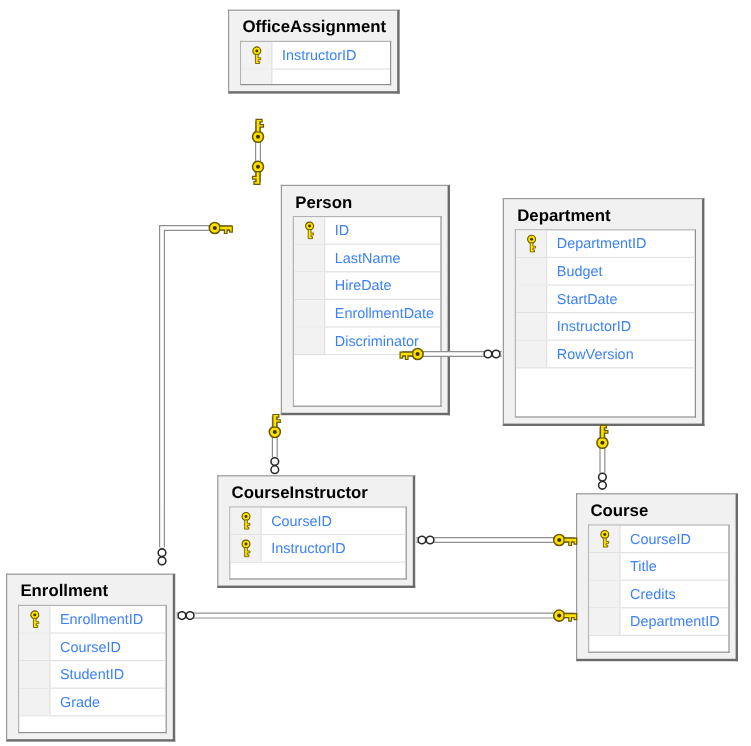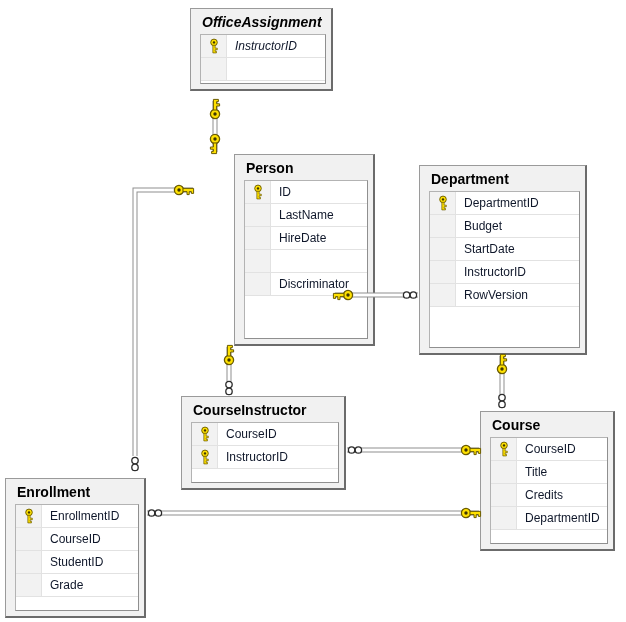--- a/index.html
+++ b/index.html
@@ -40,32 +40,32 @@
   }
   .icon-cell{
     flex:0 0 25px;
     background:#f2f2f2;
     border-right:1px solid #e2e2e2;
     display:flex;align-items:center;justify-content:center;
   }
   .name-cell{
     flex:1;
     font-size:12px;
-    color:#0f172a;
+    color:#3b82f6;
     display:flex;align-items:center;
     padding-left:8px;
     white-space:nowrap;overflow:hidden;
   }
   svg.overlay{position:absolute;left:0;top:0;pointer-events:none;}
 </style>
 </head>
 <body>
 
 <div id="canvas">
-    <div class="tbl" style="left: 190px; top: 8px; width: 143px; height: 83px; font-style: italic;">
+    <div class="tbl" style="left: 190px; top: 8px; width: 143px; height: 70px;">
       <div class="tbl-title">OfficeAssignment</div>
       <div class="tbl-grid">
         <div class="col-row">
           <div class="icon-cell">
             <svg width="16" height="16" viewBox="-8 -8 16 16">
               <g transform="scale(-1 1) rotate(90) scale(0.72)">
                 <circle cx="-5" cy="0" r="4.6" fill="#ffe100" stroke="#6a5b00" stroke-width="1.3"></circle>
                 <circle cx="-5" cy="0" r="1.7" fill="#3f3600"></circle>
                 <path d="M -1,-1.6 L 9.6,-1.6 L 9.6,3.4 L 7.4,3.4 L 7.4,1.6 L 5.2,1.6 L 5.2,4.6 L 3,4.6 L 3,1.6 L -1,1.6 Z" fill="#ffe100" stroke="#6a5b00" stroke-width="1"></path>
               </g>
@@ -96,20 +96,21 @@
         <div class="col-row">
           <div class="icon-cell"></div>
           <div class="name-cell">LastName</div>
         </div>
         <div class="col-row">
           <div class="icon-cell"></div>
           <div class="name-cell">HireDate</div>
         </div>
         <div class="col-row">
           <div class="icon-cell"></div>
+          <div class="name-cell">EnrollmentDate</div>
         </div>
         <div class="col-row">
           <div class="icon-cell"></div>
           <div class="name-cell">Discriminator</div>
         </div>
       </div>
     </div>
     <div class="tbl" style="left: 419px; top: 165px; width: 168px; height: 190px;">
       <div class="tbl-title">Department</div>
       <div class="tbl-grid">

